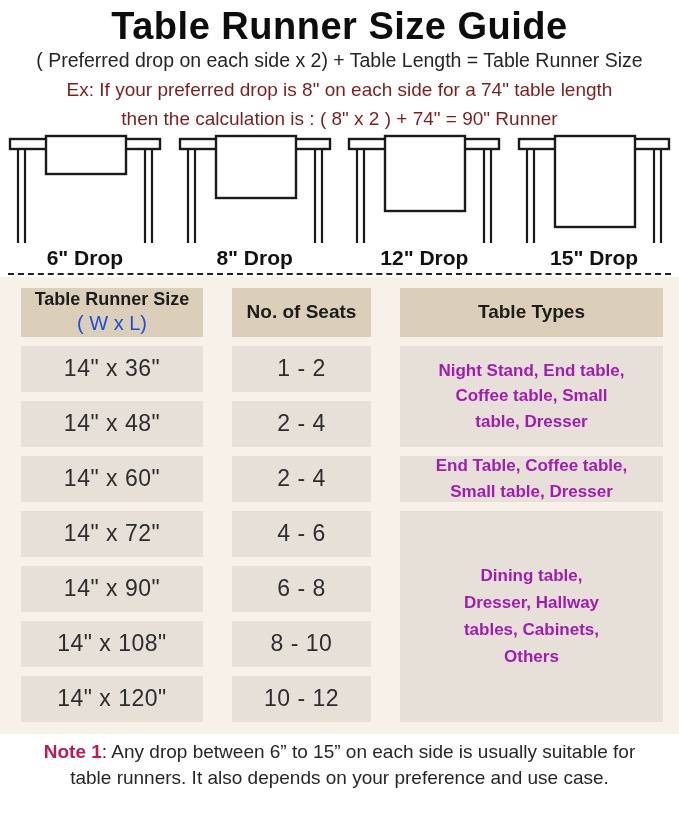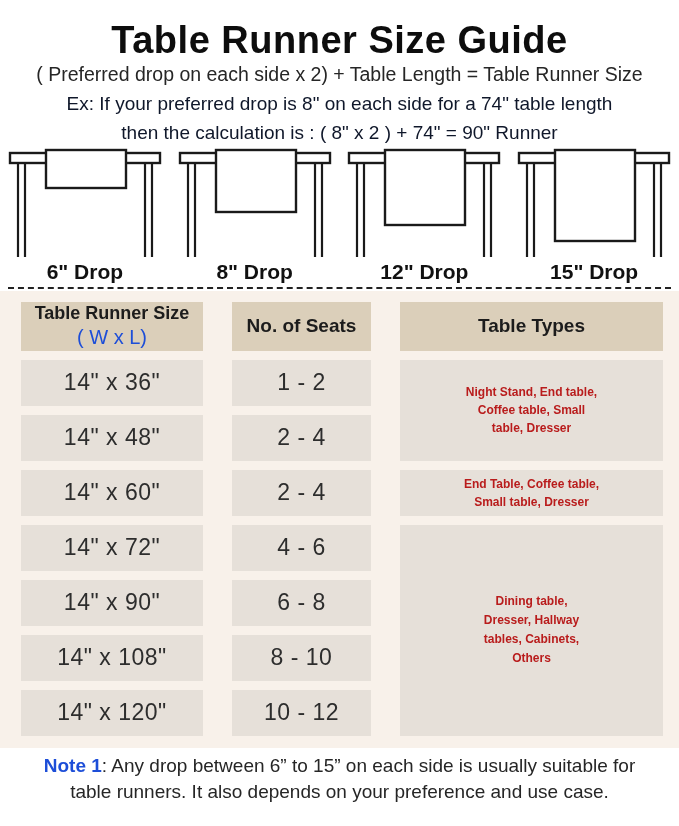--- a/index.html
+++ b/index.html
@@ -3,41 +3,41 @@
 <meta charset="utf-8">
 <style>
   * { box-sizing: border-box; margin: 0; padding: 0; }
   html, body {
     width: 679px; height: 826px;
     background: #ffffff;
     font-family: "Liberation Sans", sans-serif;
     color: #1f1f1f;
     overflow: hidden;
   }
-  .page { width: 679px; height: 816px; padding-top: 19px; }
+  .page { width: 679px; height: 816px; padding-top: 5px; }
 
   .title {
     text-align: center;
     font-size: 38px;
     font-weight: 700;
     letter-spacing: 0.5px;
     color: #0d0d0d;
     line-height: 1.15;
   }
   .formula-line {
     text-align: center;
     font-size: 19.5px;
     color: #262626;
     white-space: nowrap;
   }
   .example-line {
     margin-top: 7px;
     text-align: center;
     font-size: 19px;
-    color: #0f172a;
+    color: #7f1d1d;
     white-space: nowrap;
   }
 
   .figures-row {
     margin-top: 4px;
     display: flex;
     width: 679px;
   }
   .figure {
     width: 169.75px;
@@ -85,40 +85,40 @@
   .head .head-sub  { font-size: 20px; font-weight: 400; color: #1d4ed8; line-height: 1.2; }
   .head .head-single { font-size: 19px; font-weight: 700; color: #1c1c1c; }
   .data {
     background: #e6e0d9;
     font-size: 23px;
     letter-spacing: 0.5px;
     color: #2d2d2d;
   }
   .group {
     background: #e6e0d9;
-    font-size: 12px;
+    font-size: 17px;
     font-weight: 700;
-    color: #b91c1c;
+    color: #a21caf;
     line-height: 1.5;
     white-space: pre-line;
   }
   .group.tall { line-height: 1.6; }
   .g1 { grid-column: 3; grid-row: 2 / 4; }
   .g2 { grid-column: 3; grid-row: 4 / 5; }
   .g3 { grid-column: 3; grid-row: 5 / 9; }
 
   .notes {
     margin-top: 5px;
     text-align: center;
     font-size: 19px;
     color: #262626;
     line-height: 1.4;
   }
   .note-body { white-space: pre-line; }
-  .note-label { font-weight: 700; color: #1d4ed8; }
+  .note-label { font-weight: 700; color: #be185d; }
 </style>
 </head>
 <body>
 
 <div class="page">
 
   <div class="title">Table Runner Size Guide</div>
   <div class="formula-line">( Preferred drop on each side x 2) + Table Length = Table Runner Size</div>
   <div class="example-line">Ex: If your preferred drop is 8" on each side for a 74" table length</div>
   <div class="example-line">then the calculation is : ( 8" x 2 ) + 74" = 90" Runner</div>

